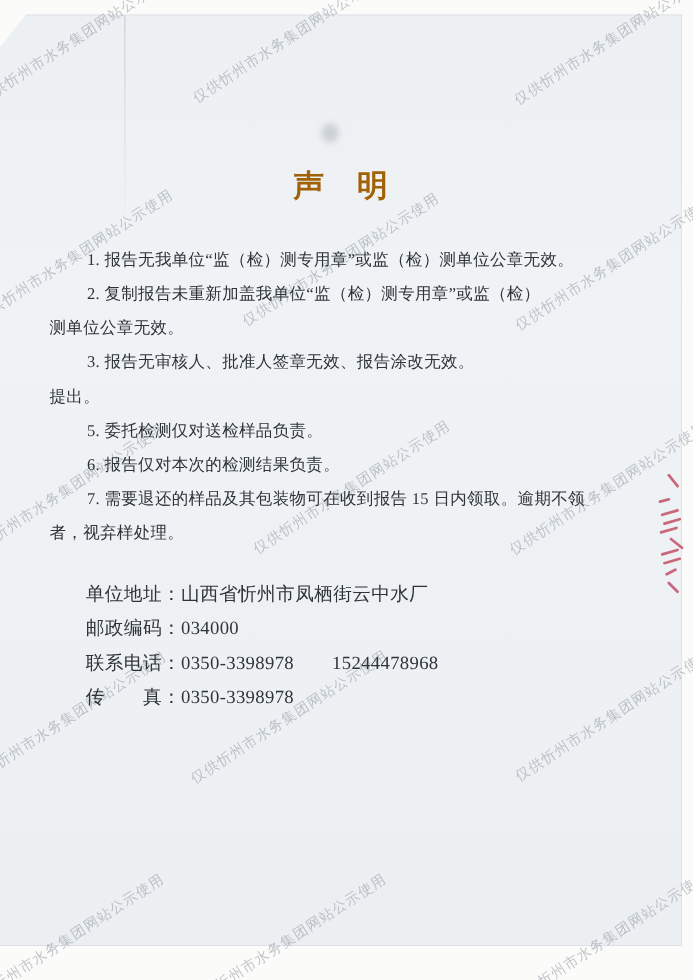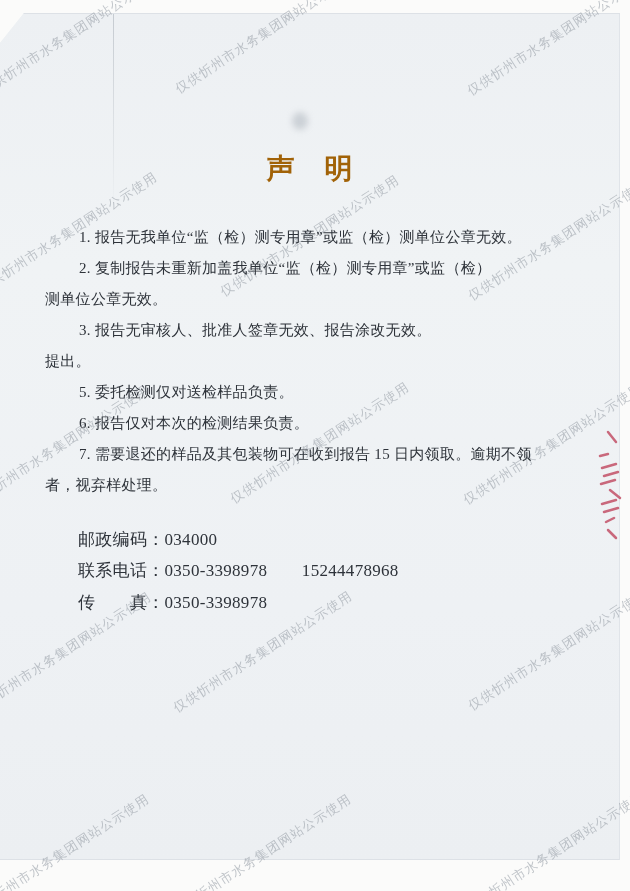--- a/index.html
+++ b/index.html
@@ -89,20 +89,23 @@
   <div class="line indent">3. 报告无审核人、批准人签章无效、报告涂改无效。</div>
   <div class="line">提出。</div>
   <div class="line indent">5. 委托检测仅对送检样品负责。</div>
   <div class="line indent">6. 报告仅对本次的检测结果负责。</div>
   <div class="line indent">7. 需要退还的样品及其包装物可在收到报告 15 日内领取。逾期不领</div>
   <div class="line">者，视弃样处理。</div>
 </div>
 
 <div class="contact">
   <div class="line">
+    <span>单位地址：</span><span>山西省忻州市凤栖街云中水厂</span>
+  </div>
+  <div class="line">
     <span>邮政编码：</span><span>034000</span>
   </div>
   <div class="line">
     <span>联系电话：</span><span>0350-3398978　　15244478968</span>
   </div>
   <div class="line">
     <span>传　　真：</span><span>0350-3398978</span>
   </div>
 </div>
 

